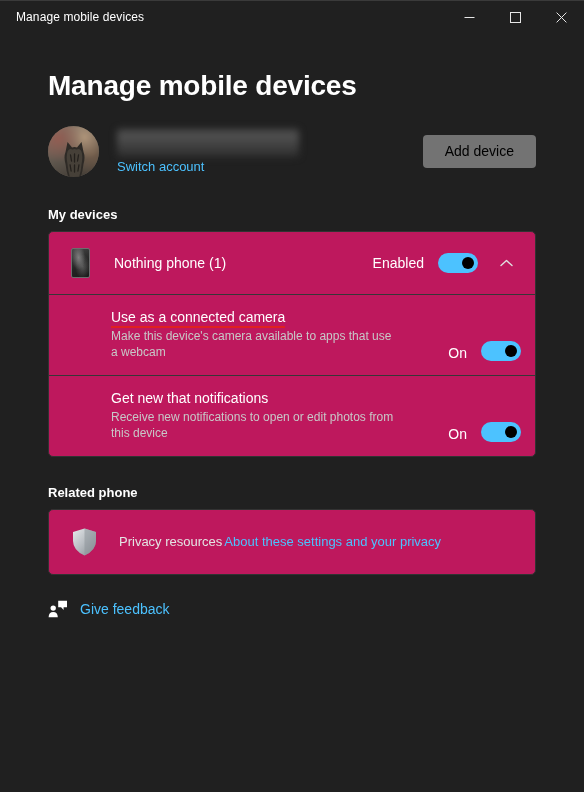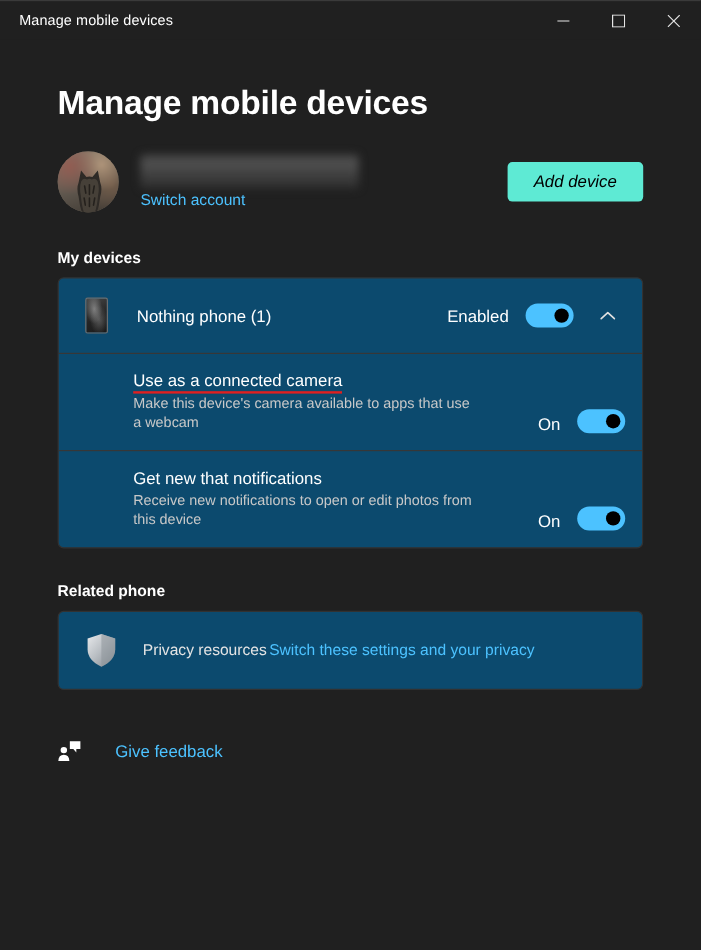--- a/index.html
+++ b/index.html
@@ -119,44 +119,43 @@
   .link {
     color: #4cc2ff;
     font-size: 13px;
     text-decoration: none;
     cursor: pointer;
     width: fit-content;
   }
 
   .add-device-btn {
     margin-left: auto;
-    background: #5eead4;
+    background: #737373;
     color: #000000;
     border: none;
     border-radius: 4px;
     height: 33px;
     padding: 0 22px;
     font-size: 14px;
     font-family: inherit;
     cursor: pointer;
-    font-style: italic;
   }
 
   
   .section-heading {
     font-size: 13px;
     font-weight: bold;
     margin-top: 28px;
     margin-bottom: 9px;
     color: #ffffff;
   }
 
   
   .card {
-    background: #0c4a6e;
+    background: #be185d;
     border: 1px solid #323232;
     border-radius: 5px;
     overflow: hidden;
   }
   .card + .card { margin-top: 5px; }
 
   .device-header {
     display: flex;
     align-items: center;
     height: 62px;
@@ -271,22 +270,22 @@
     padding: 0 18px 0 22px;
   }
   .shield-icon { flex: 0 0 auto; display: flex; }
   .privacy-text { margin-left: 21px; display: flex; gap: 2px; }
   .privacy-title { font-size: 13px; color: #e4e4e4; }
 
   
   .feedback {
     display: flex;
     align-items: center;
-    margin-top: 42px;
-    gap: 28px;
+    margin-top: 25px;
+    gap: 12px;
     width: fit-content;
     cursor: pointer;
   }
   .feedback .fb-icon { display: flex; color: #ffffff; }
   .feedback .fb-label { color: #4cc2ff; font-size: 14px; }
 </style>
 </head>
 <body>
 
 <div class="titlebar">
@@ -382,21 +381,21 @@
               <stop offset="48%" stop-color="#b9bec3"></stop>
               <stop offset="100%" stop-color="#7f868c"></stop>
             </linearGradient>
           </defs>
           <path d="M13.5 1.4 L25 5.1 V14 Q25 23.2 13.5 28.6 Q2 23.2 2 14 V5.1 Z" fill="url(#shieldGrad)"></path>
           <path d="M13.5 1.4 L25 5.1 V14 Q25 23.2 13.5 28.6 Z" fill="#8e959b" opacity="0.55"></path>
         </svg>
       </div>
       <div class="privacy-text">
         <div class="privacy-title">Privacy resources</div>
-        <a class="link">Switch these settings and your privacy</a>
+        <a class="link">About these settings and your privacy</a>
       </div>
     </div>
   </div>
 
   <div class="feedback">
     <div class="fb-icon">
       <svg width="20" height="18" viewBox="0 0 20 18">
         <path d="M10.2 0.8 H19 V7.2 H15.6 L15.6 10 L13.1 7.2 H10.2 Z" fill="#ffffff"></path>
         <circle cx="5.2" cy="8.1" r="2.7" fill="#ffffff"></circle>
         <path d="M0.6 17.2 Q0.8 11.9 5.2 11.9 Q9.6 11.9 9.8 17.2 Z" fill="#ffffff"></path>

